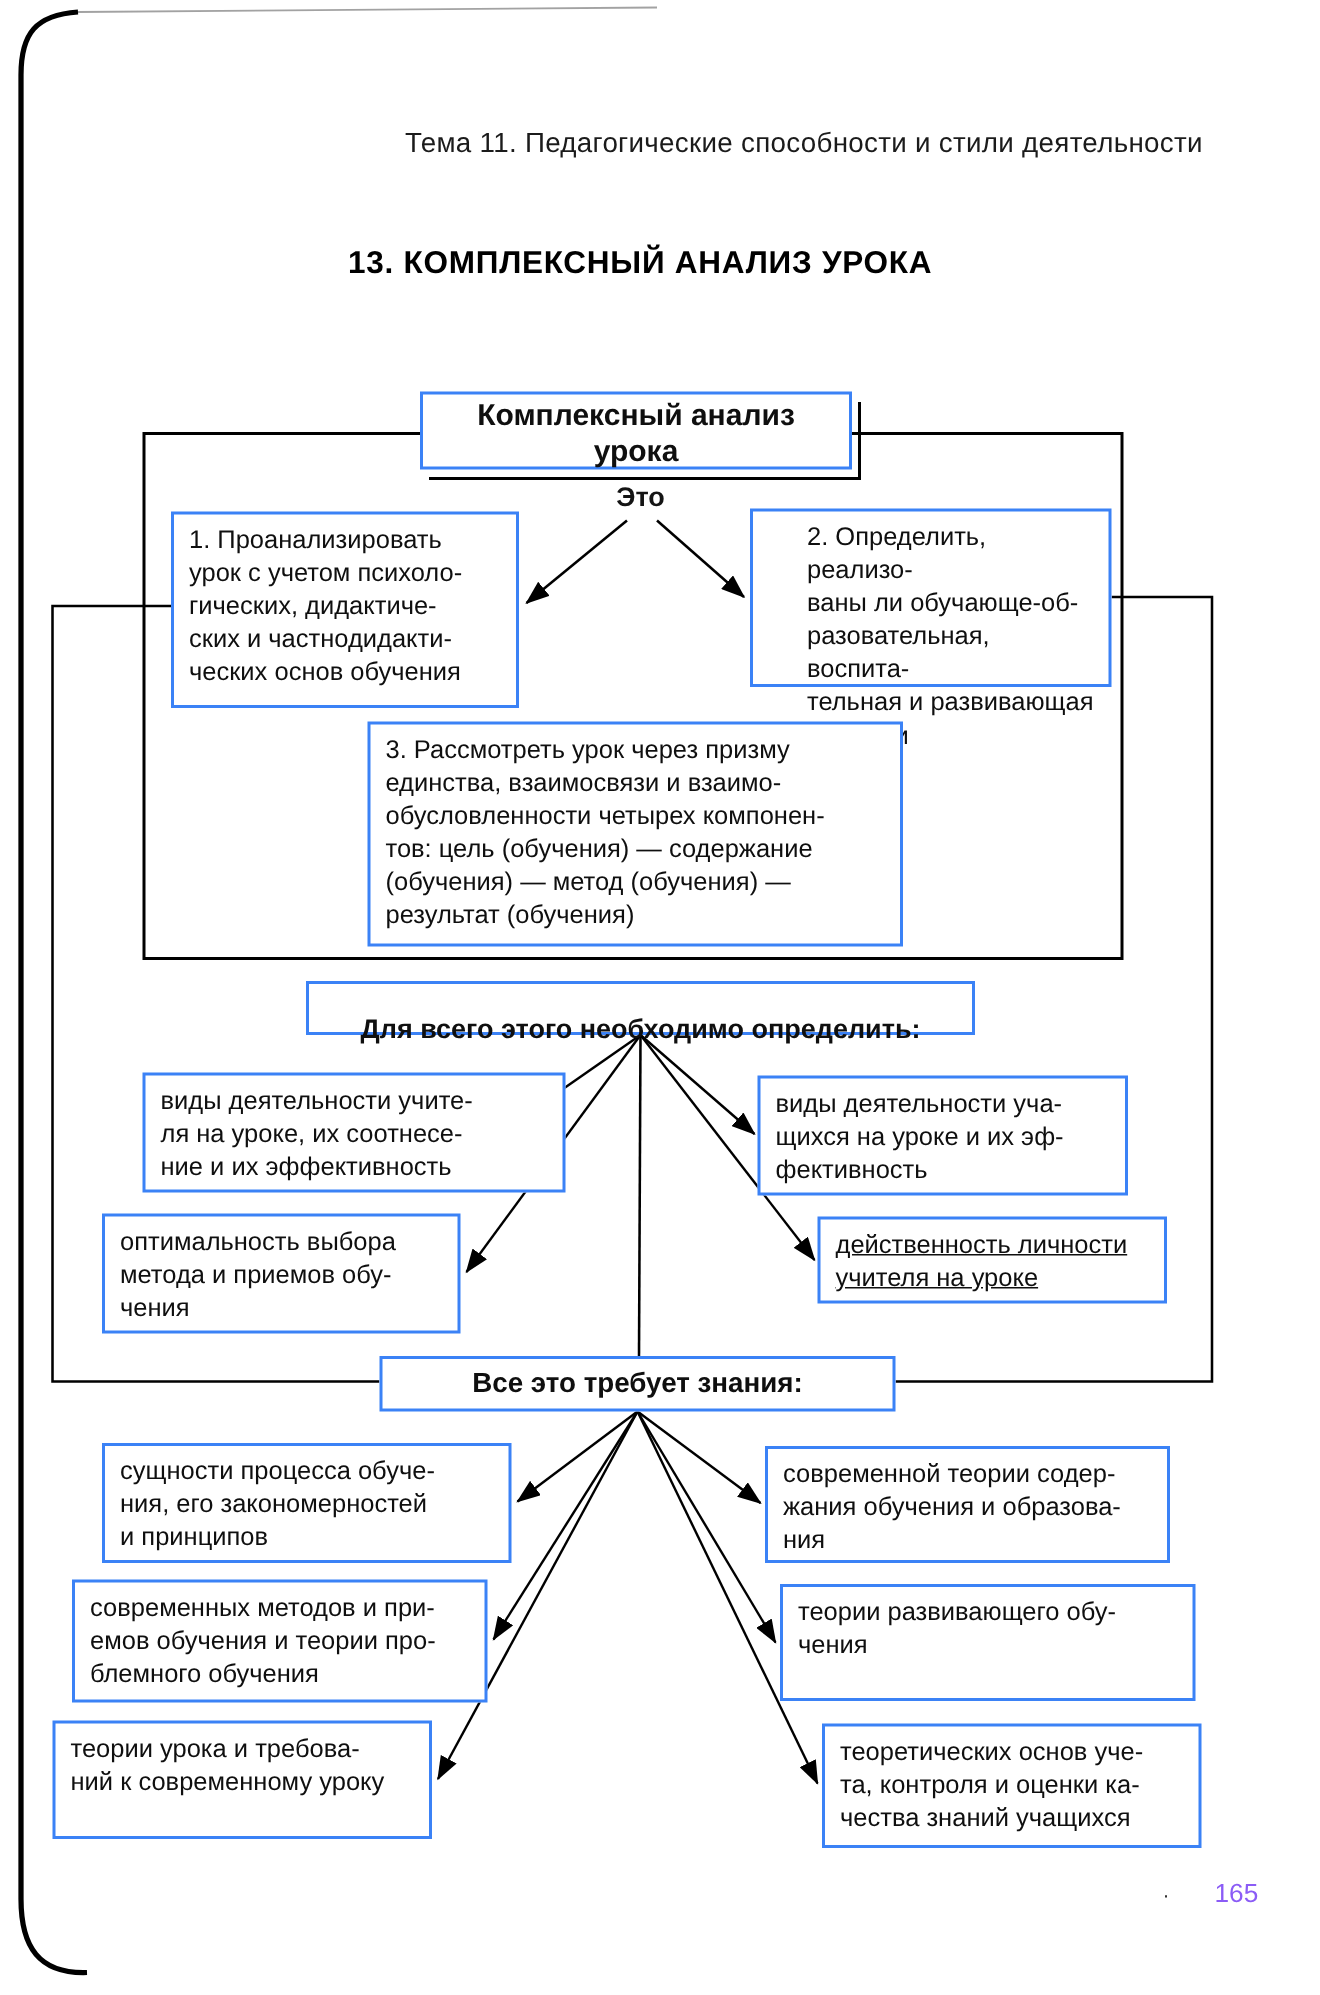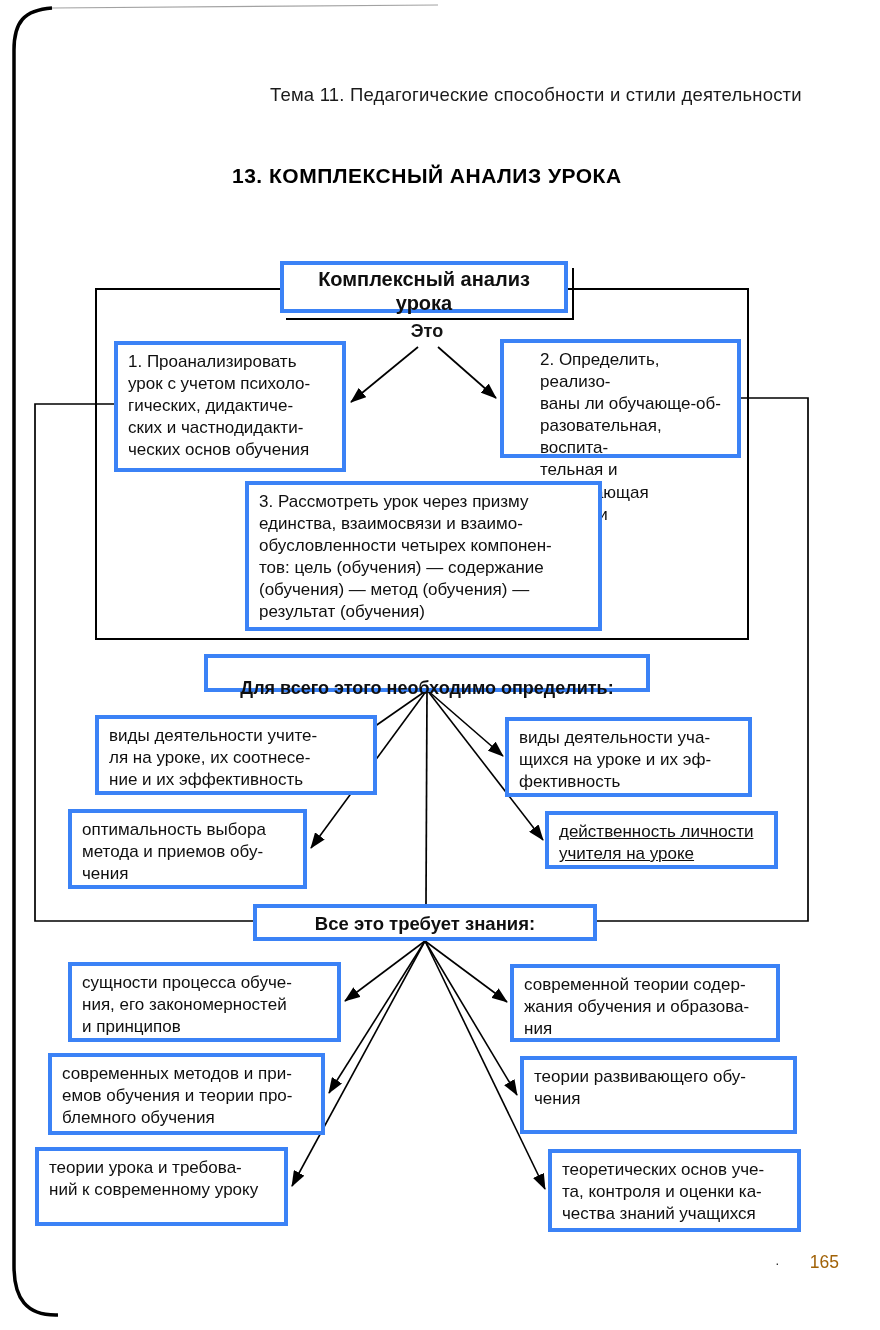--- a/index.html
+++ b/index.html
@@ -7,21 +7,21 @@
     width:880px;height:1330px;background:#ffffff;
     font-family:"Liberation Sans", sans-serif;color:#141414;
     -webkit-font-smoothing:antialiased;
   }
   .page{position:relative;width:880px;height:1330px;overflow:hidden;background:#fff;z-index:0;}
 
   .running-head{position:absolute;left:249px;top:84px;font-size:18.5px;letter-spacing:.2px;color:#1b1b1b;margin-left:21px;}
   .chapter-title{position:absolute;left:232px;top:164px;font-size:21px;font-weight:bold;letter-spacing:.5px;color:#000;}
 
   .box{
-    position:absolute;border:4px solid #3b82f6;background:#fff;box-sizing:border-box;
+    position:absolute;border:2px solid #3b82f6;background:#fff;box-sizing:border-box;
     padding:6px 10px;font-size:17px;line-height:1.3;white-space:pre-line;color:#0f0f0f;
   }
   .hdr{font-weight:bold;text-align:center;}
 
   
   #frameA{position:absolute;left:95px;top:288px;width:654px;height:352px;border:2px solid #000;box-sizing:border-box;background:transparent;}
 
   #rootBox{left:280px;top:261px;width:288px;height:52px;font-size:20px;line-height:1.2;padding:2px 4px 0;}
   #etoLabel{position:absolute;left:392px;top:321px;width:70px;text-align:center;font-weight:bold;font-size:18px;}
 
@@ -36,21 +36,21 @@
   #d4{left:545px;top:811px;width:233px;height:58px;text-decoration:underline;}
 
   #knHdr{left:253px;top:904px;width:344px;height:37px;font-size:18.5px;line-height:32px;padding:0 4px;}
   #k1{left:68px;top:962px;width:273px;height:80px;}
   #k2{left:510px;top:964px;width:270px;height:78px;}
   #k3{left:48px;top:1053px;width:277px;height:82px;}
   #k4{left:520px;top:1056px;width:277px;height:78px;}
   #k5{left:35px;top:1147px;width:253px;height:79px;}
   #k6{left:548px;top:1149px;width:253px;height:83px;}
 
-  .page-number{position:absolute;left:775px;top:1252px;font-size:17.5px;color:#a16207;}
+  .page-number{position:absolute;left:775px;top:1252px;font-size:17.5px;color:#8b5cf6;}
   .page-number::before{content:"\00B7";margin-right:30px;color:#333;font-size:14px;}
 
   svg.connectors{position:absolute;left:0;top:0;width:880px;height:1330px;pointer-events:none;}
 </style>
 </head>
 <body>
 
 <div class="page">
 
   <div class="running-head">Тема 11. Педагогические способности и стили деятельности</div>

